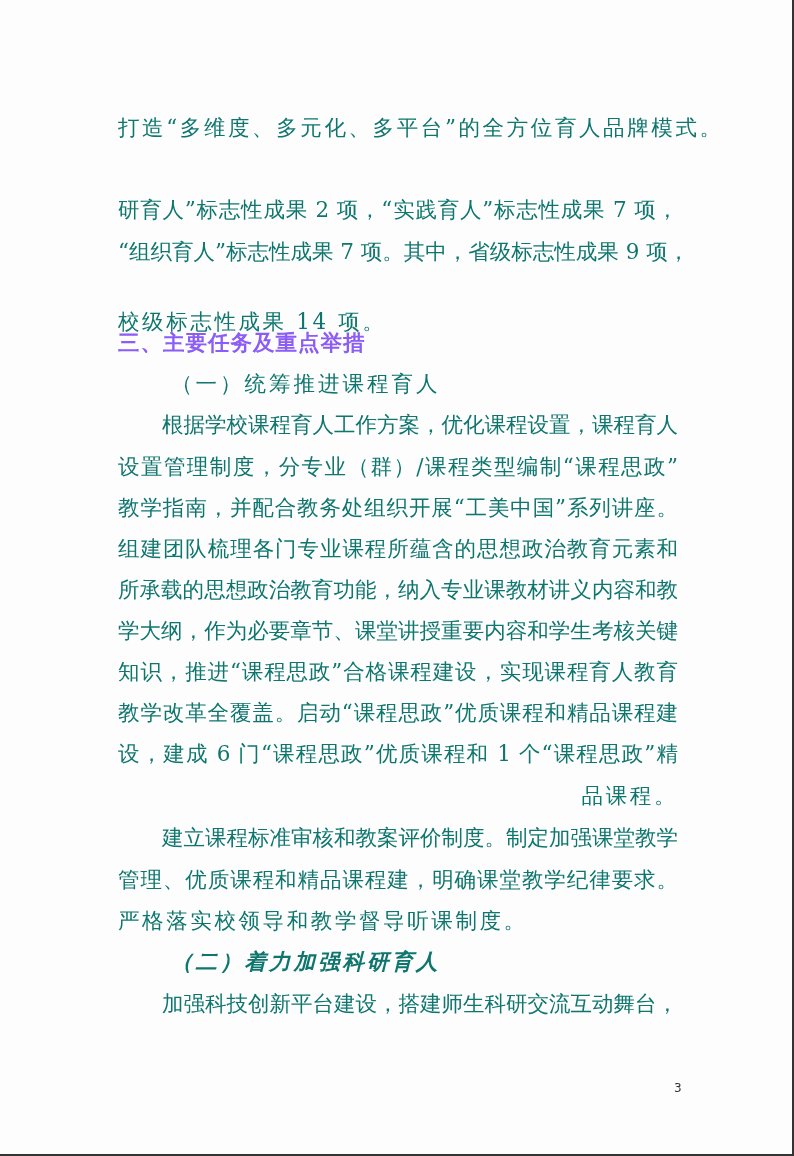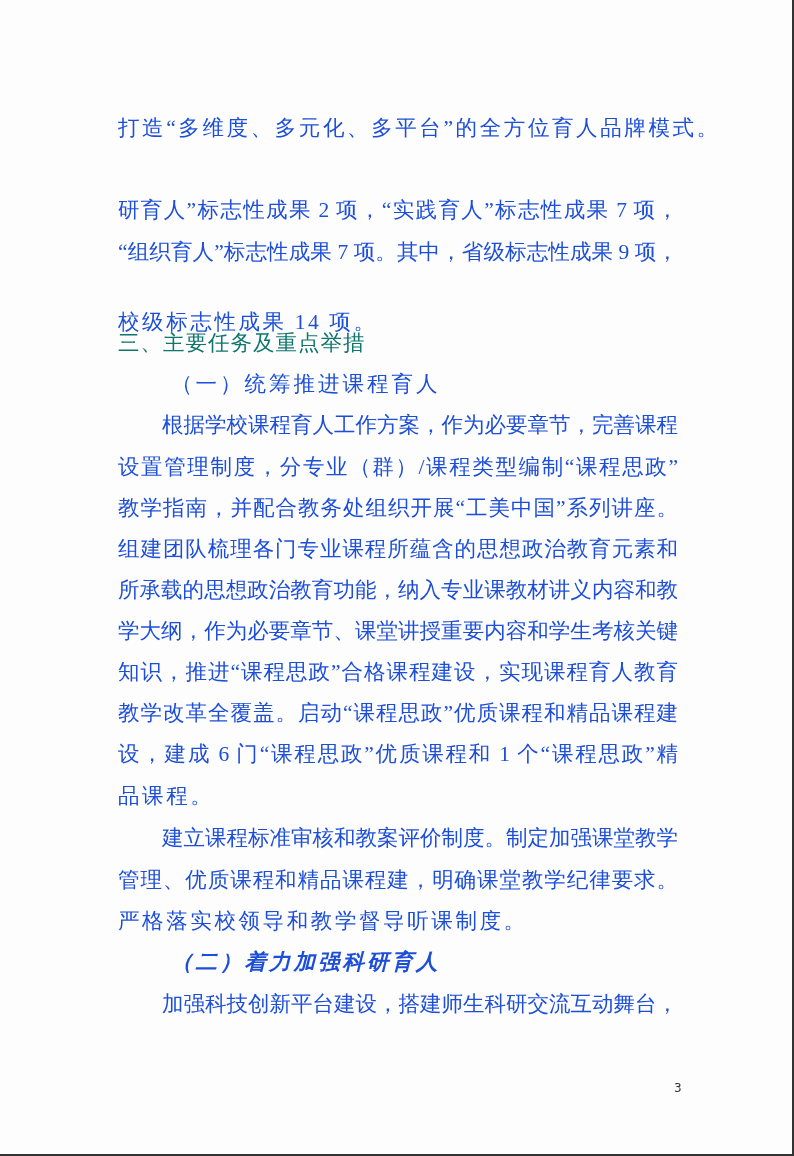--- a/index.html
+++ b/index.html
@@ -25,33 +25,32 @@
     border-bottom: 2px solid #333;
   }
   .line {
     position: absolute;
     left: 118px;
     width: 560px;
     font-size: 21.5px;
     line-height: 28px;
     white-space: nowrap;
     letter-spacing: 2.6px;
-    color: #1d4ed8;
-    font-family: Liberation Serif, serif;
+    color: #0f766e;
   }
   .line.justify {
     text-align: justify;
     text-align-last: justify;
     letter-spacing: 0;
   }
   .indent { left: 162px; width: 516px; }
   .heading {
     font-family: "DejaVu Sans", "Liberation Sans", sans-serif;
-    font-weight: normal;
-    color: #0f766e;
+    font-weight: bold;
+    color: #8b5cf6;
     letter-spacing: 1px;
   }
   .subheading {
     left: 171px;
     letter-spacing: 3px;
   }
   .subheading.bold {
     font-weight: bold;
     font-style: italic;
   }
@@ -72,30 +71,30 @@
   <div class="line" style="top:114px;">打造“多维度、多元化、多平台”的全方位育人品牌模式。</div>
 
   <div class="line justify" style="top:196px;">研育人”标志性成果 2 项，“实践育人”标志性成果 7 项，</div>
   <div class="line justify" style="top:238px;">“组织育人”标志性成果 7 项。其中，省级标志性成果 9 项，</div>
   <div class="line" style="top:284px;margin-top:24px;">校级标志性成果 14 项。</div>
 
   <div class="line heading" style="top:329px; left:118px;">三、主要任务及重点举措</div>
 
   <div class="line subheading" style="top:370px;">（一）统筹推进课程育人</div>
 
-  <div class="line indent justify" style="top:411px;">根据学校课程育人工作方案，作为必要章节，完善课程</div>
+  <div class="line indent justify" style="top:411px;">根据学校课程育人工作方案，优化课程设置，课程育人</div>
   <div class="line justify" style="top:453px;">设置管理制度，分专业（群）/课程类型编制“课程思政”</div>
   <div class="line justify" style="top:494px;">教学指南，并配合教务处组织开展“工美中国”系列讲座。</div>
   <div class="line justify" style="top:535px;">组建团队梳理各门专业课程所蕴含的思想政治教育元素和</div>
   <div class="line justify" style="top:576px;">所承载的思想政治教育功能，纳入专业课教材讲义内容和教</div>
   <div class="line justify" style="top:617px;">学大纲，作为必要章节、课堂讲授重要内容和学生考核关键</div>
   <div class="line justify" style="top:658px;">知识，推进“课程思政”合格课程建设，实现课程育人教育</div>
   <div class="line justify" style="top:699px;">教学改革全覆盖。启动“课程思政”优质课程和精品课程建</div>
   <div class="line justify" style="top:740px;">设，建成 6 门“课程思政”优质课程和 1 个“课程思政”精</div>
-  <div class="line" style="top:782px;">品课程。</div>
+  <div class="line" style="top:782px;text-align:right;">品课程。</div>
 
   <div class="line indent justify" style="top:824px;">建立课程标准审核和教案评价制度。制定加强课堂教学</div>
   <div class="line justify" style="top:866px;">管理、优质课程和精品课程建，明确课堂教学纪律要求。</div>
   <div class="line" style="top:907px;">严格落实校领导和教学督导听课制度。</div>
 
   <div class="line subheading bold" style="top:948px;">（二）着力加强科研育人</div>
 
   <div class="line indent justify" style="top:990px;">加强科技创新平台建设，搭建师生科研交流互动舞台，</div>
 
   <div class="page-number">3</div>

